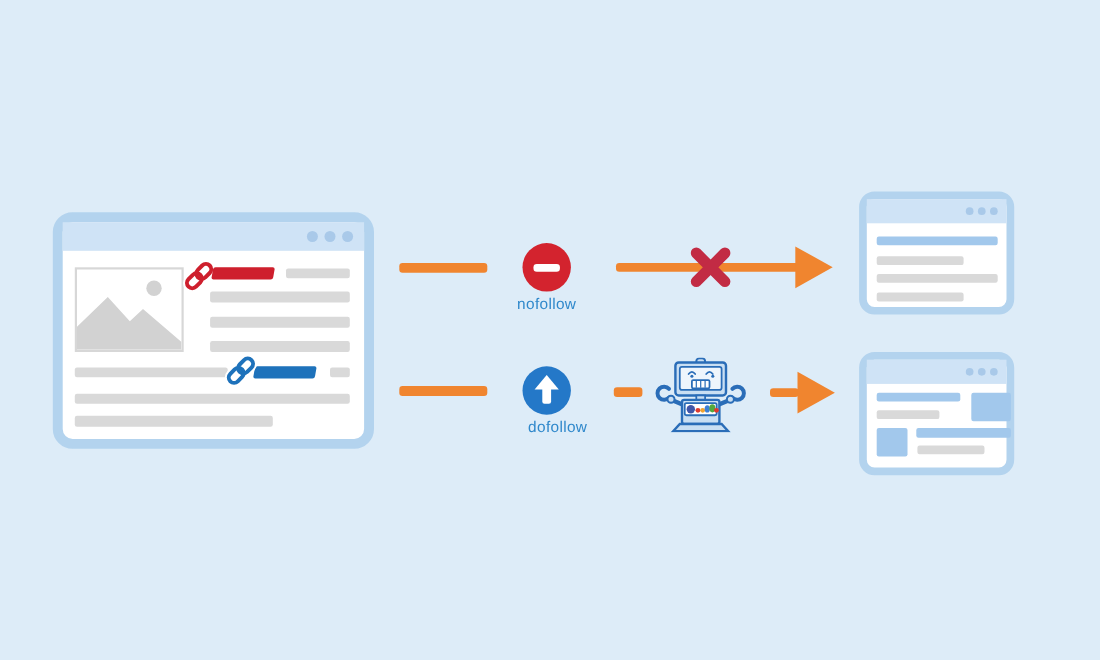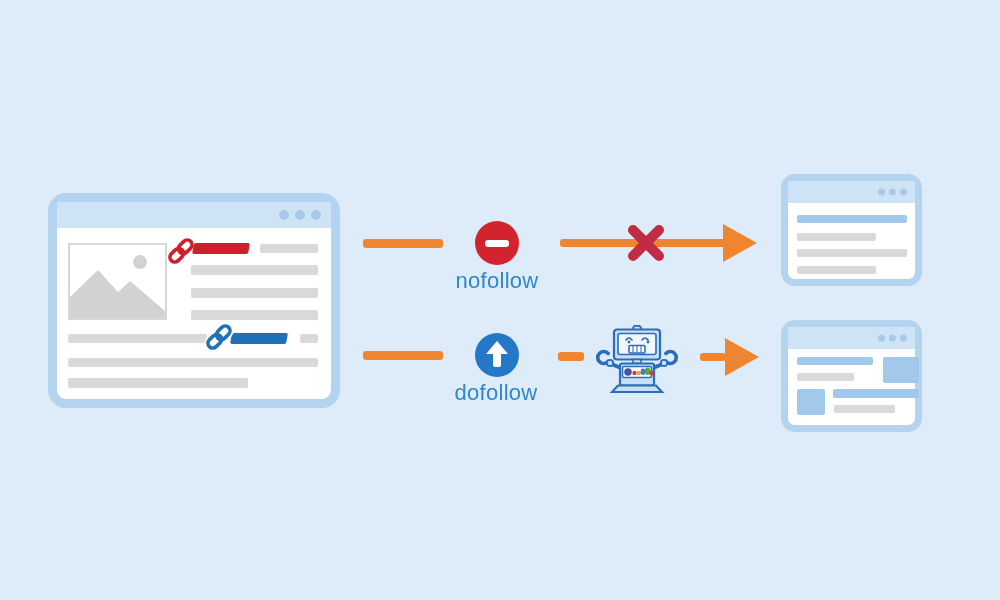--- a/index.html
+++ b/index.html
@@ -24,21 +24,21 @@
   .bluebar{position:absolute; background:#1e72bb; transform:skewX(-10deg); border-radius:2px;}
   .chain{position:absolute;}
   
   .dash{position:absolute; height:9px; background:#f0852f; border-radius:3px;}
   .aline{position:absolute; height:8px; background:#f0852f; border-radius:3px;}
   .ahead{position:absolute; width:0; height:0; border-top:19px solid transparent; border-bottom:19px solid transparent; border-left:34px solid #f0852f;}
   .badge{position:absolute; width:44px; height:44px; border-radius:50%;}
   .badge-red{background:#d3232e;}
   .badge-blue{background:#2478c8;}
   .minusbar{position:absolute; left:10px; top:19px; width:24px; height:7px; background:#ffffff; border-radius:3px;}
-  .lbl{position:absolute; width:120px; text-align:center; color:#2f88cb; font-size:22px; letter-spacing:0.3px;}
+  .lbl{position:absolute; width:120px; text-align:center; color:#2f88cb; font-size:14px; letter-spacing:0.3px;}
 </style>
 </head>
 <body>
 
 <div class="canvas">
 
   <div class="win" style="left:48px; top:193px; width:292px; height:215px;">
     <div class="win-header" style="height:26px;">
       <span class="dots dots-lg" style="right:10px;">
           <i></i>
@@ -97,21 +97,21 @@
     <line x1="33" y1="7" x2="7" y2="33" stroke="#c22b44" stroke-width="10" stroke-linecap="round"></line>
   </svg>
 
   <div class="dash" style="left:363px; top:351px; width:80px;"></div>
   <div class="badge badge-blue" style="left:475px; top:333px;">
     <svg width="44" height="44" viewBox="0 0 44 44">
       <polygon points="22,8 33,21 11,21" fill="#ffffff"></polygon>
       <rect x="18" y="19" width="8" height="15" rx="2" fill="#ffffff"></rect>
     </svg>
   </div>
-  <div class="lbl" style="left:436px; top:380px;">dofollow</div>
+  <div class="lbl" style="left:447px; top:380px;">dofollow</div>
 
   <div class="dash" style="left:558px; top:352px; width:26px;"></div>
 
   <svg style="position:absolute; left:590px; top:325px;" width="94" height="68" viewBox="0 0 94 68">
 
     <line x1="31" y1="43" x2="19" y2="38" stroke="#2a6db8" stroke-width="4" stroke-linecap="round"></line>
     <line x1="63" y1="43" x2="75" y2="38" stroke="#2a6db8" stroke-width="4" stroke-linecap="round"></line>
     <path d="M18.2,28.5 A6,6 0 1 0 18.2,36.5" fill="none" stroke="#2a6db8" stroke-width="3.6" stroke-linecap="round"></path>
     <path d="M75.8,28.5 A6,6 0 1 1 75.8,36.5" fill="none" stroke="#2a6db8" stroke-width="3.6" stroke-linecap="round"></path>
     <circle cx="20" cy="38" r="3.2" fill="#c9dff3" stroke="#2a6db8" stroke-width="1.8"></circle>

